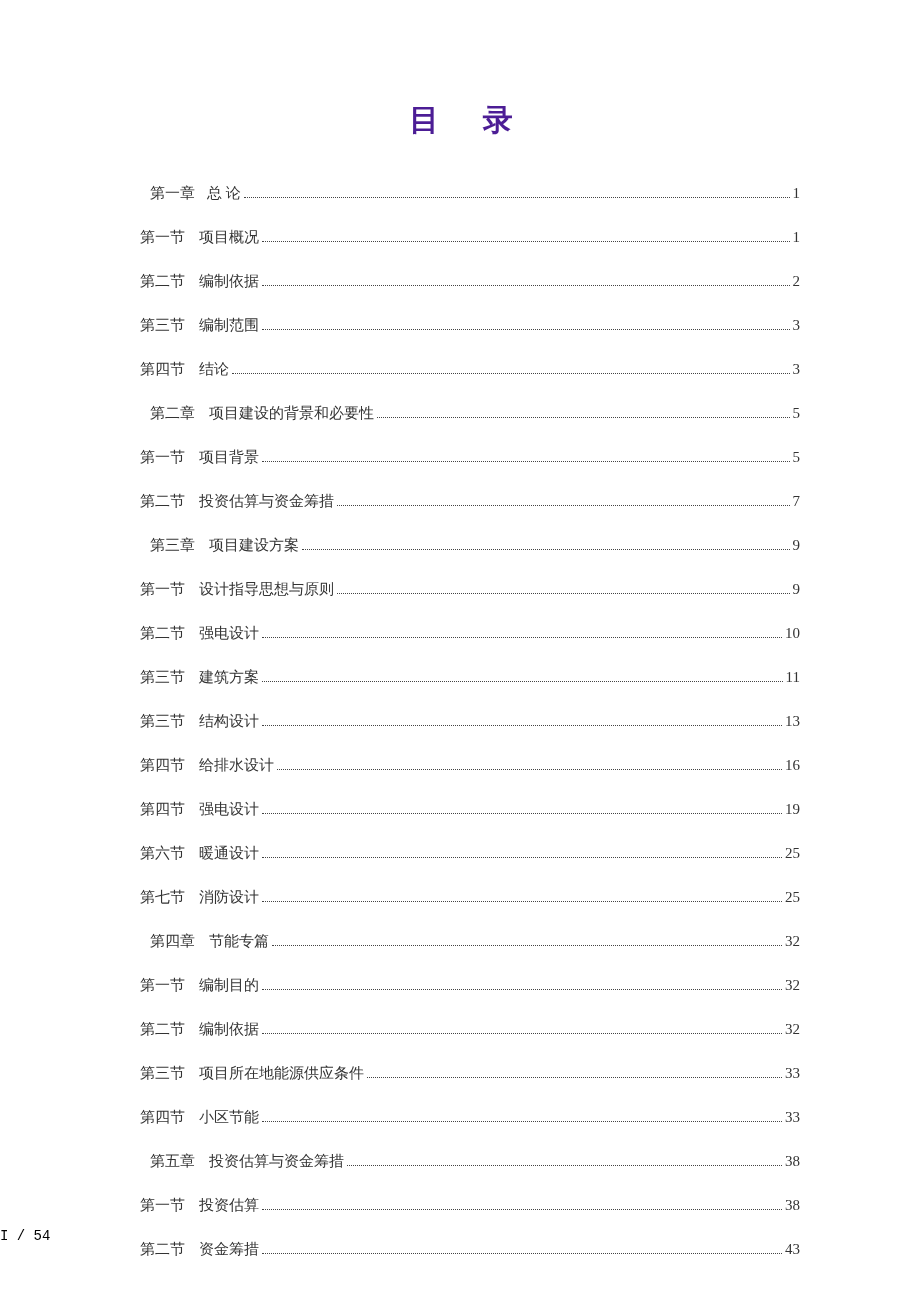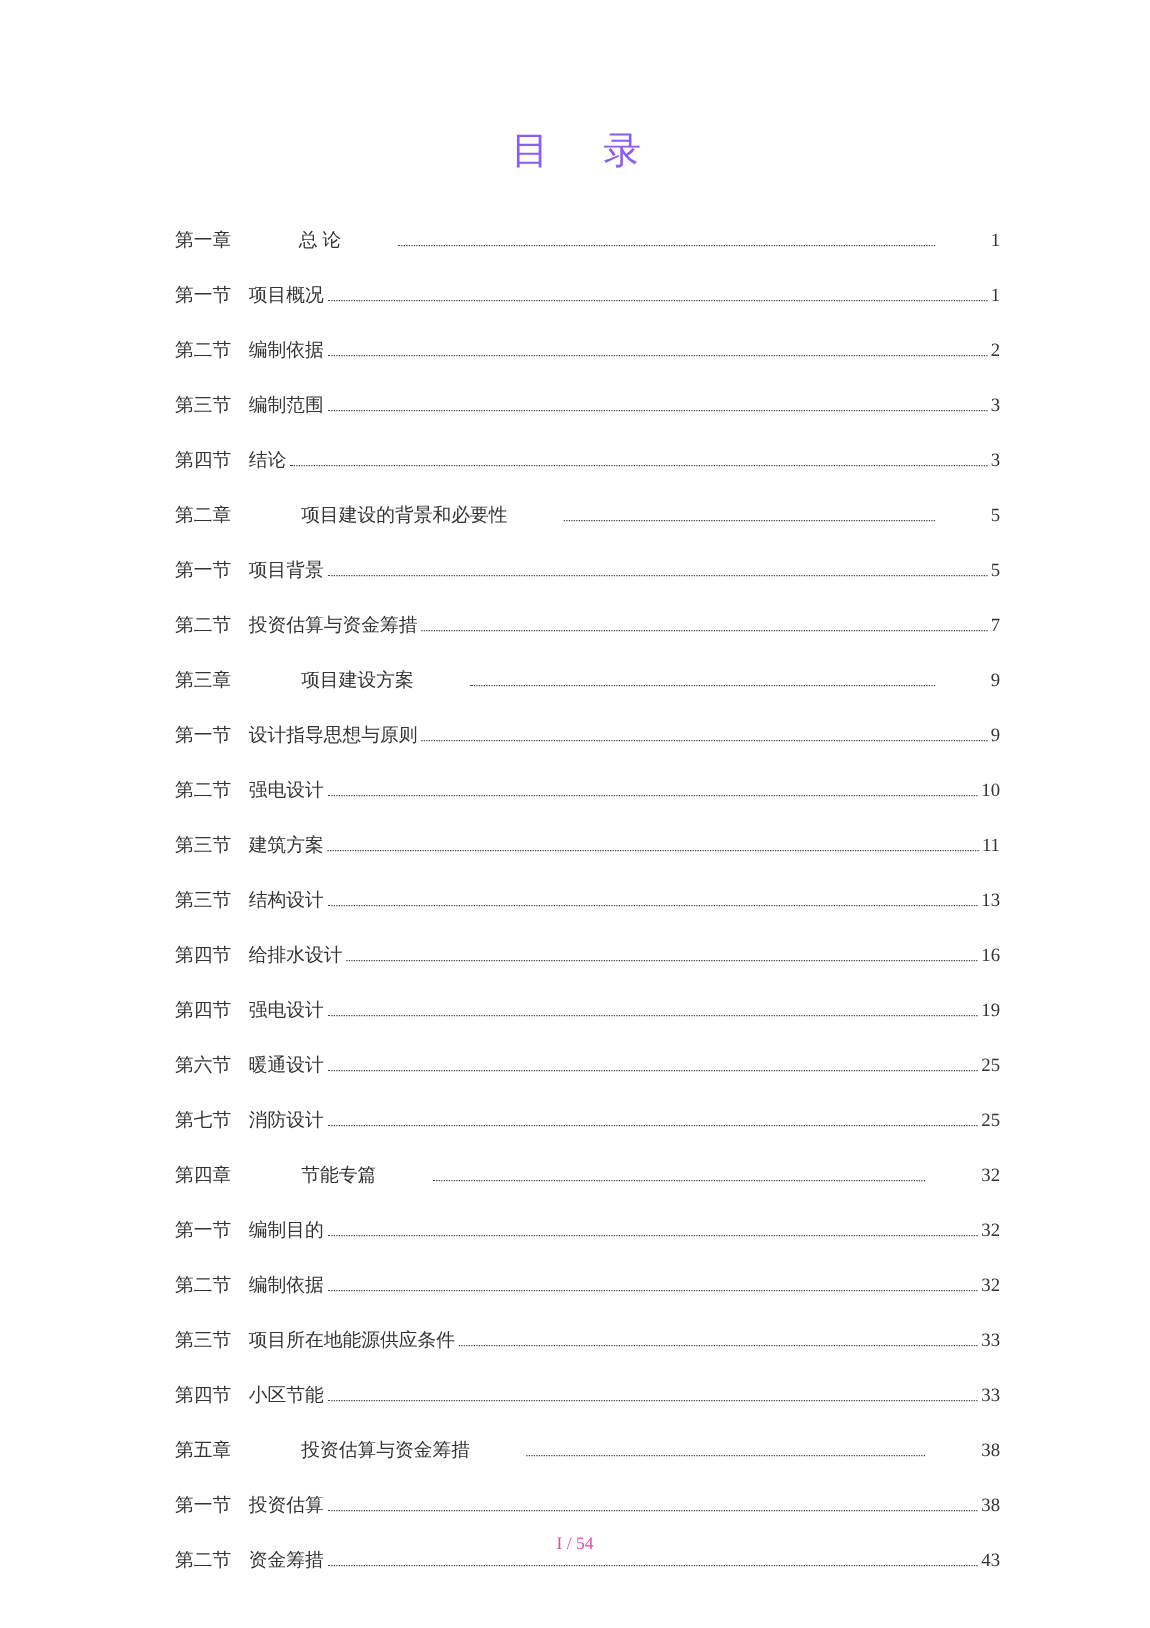--- a/index.html
+++ b/index.html
@@ -10,34 +10,34 @@
       font-family: "SimSun", "宋体", serif;
       color: #333;
       position: relative;
     }
     .page {
       padding: 100px 120px 60px 140px;
     }
     .title {
       text-align: center;
       font-size: 30px;
-      font-weight: normal;
+      font-weight: bold;
       letter-spacing: 18px;
       margin-bottom: 42px;
-      color: #8b5cf6;
+      color: #4c1d95;
     }
     .toc-line {
       display: flex;
       align-items: baseline;
       font-size: 15px;
       line-height: 1.4;
       margin-bottom: 23px;
       color: #333;
     }
-    .toc-level1 { margin-left: 0; gap: 42px; }
+    .toc-level1 { margin-left: 10px; }
     .toc-level2 { }
     .toc-label {
       white-space: nowrap;
       flex-shrink: 0;
     }
     .toc-section {
       margin-right: 14px;
       white-space: nowrap;
     }
     .toc-dots {
@@ -48,24 +48,24 @@
     }
     .toc-page {
       white-space: nowrap;
       flex-shrink: 0;
     }
     .footer {
       position: absolute;
       bottom: 58px;
       left: 0;
       right: 0;
-      text-align: center;
+      text-align: left;
       font-size: 14px;
-      font-family: Liberation Serif, serif;
-      color: #ec4899;
+      font-family: Liberation Mono, monospace;
+      color: #000000;
     }
   </style>
 </head>
 <body>
 
 <div class="page">
   <div class="title">目 录</div>
   <div id="toc-container">
       <div class="toc-line toc-level1">
         <span class="toc-section" style="margin-right: 12px;">第一章</span>

